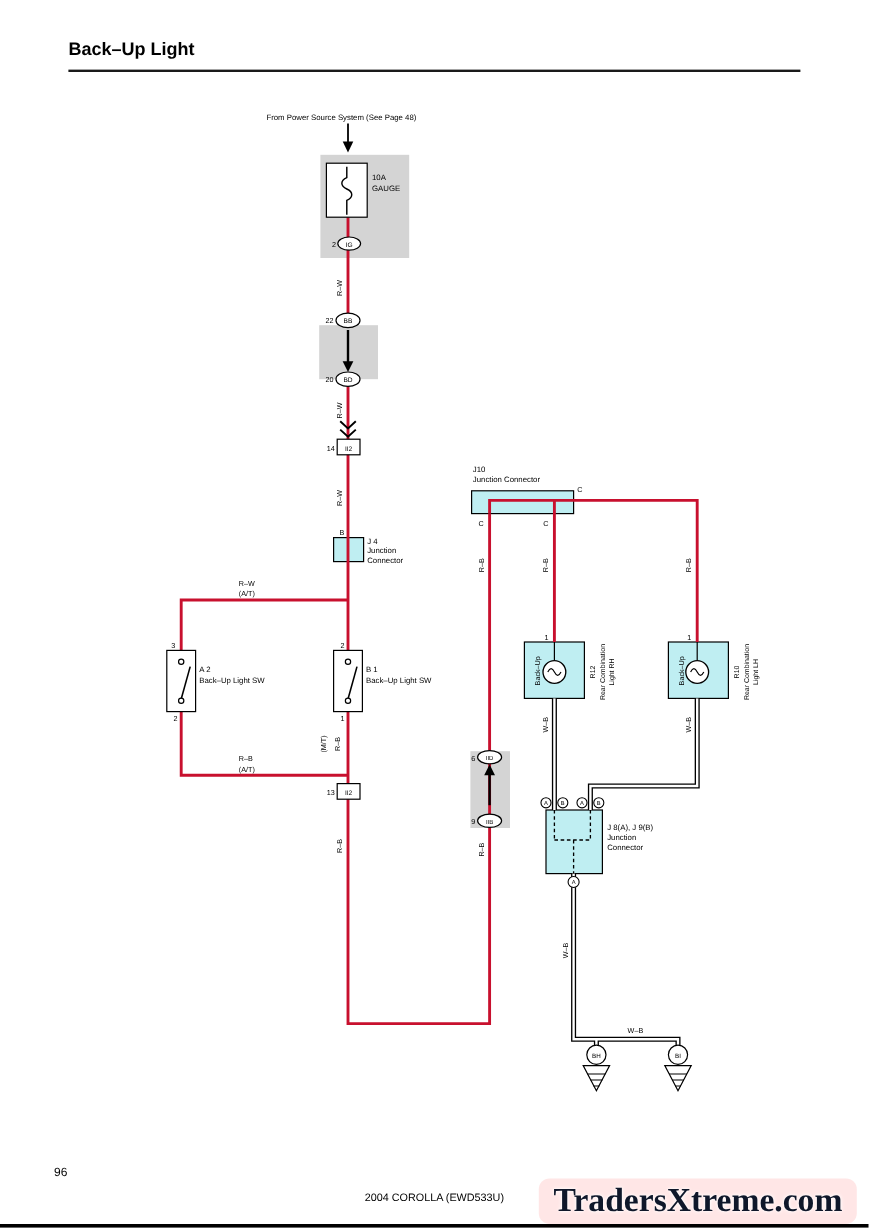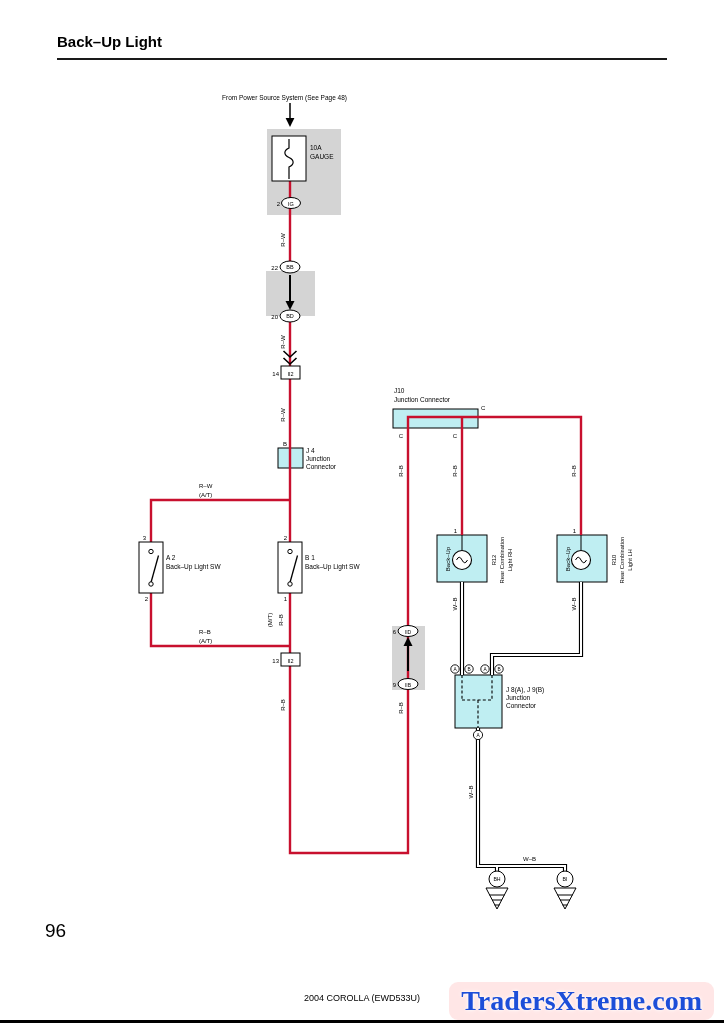--- a/index.html
+++ b/index.html
@@ -9,23 +9,23 @@
   .title-rule{position:absolute;left:57px;top:58px;width:610px;height:2px;background:#1a1a1a;}
   .logo{position:absolute;right:12px;top:0px;font-family:"DejaVu Serif",serif;
         font-weight:bold;font-size:32px;color:#000;letter-spacing:1px;}
   .logo .net{background:#e02020;padding:1px 4px;}
   .wm-center{position:absolute;left:50%;top:483px;transform:translateX(-50%);
         font-family:"Liberation Serif",serif;font-weight:bold;font-size:43px;
         color:#d42020;-webkit-text-stroke:1.8px #7c0606;letter-spacing:1px;
         text-shadow:1px 2px 2px rgba(120,0,0,.45);white-space:nowrap;}
   .wm-bottom{position:absolute;right:10px;top:982px;padding:3px 12px;border-radius:9px;
         background:rgba(255,228,228,.92);font-family:"Liberation Serif",serif;
-        font-weight:bold;font-size:28px;color:#1d4ed8;
+        font-weight:bold;font-size:28px;color:#0f172a;
         text-shadow:0 0 4px #fff,0 0 2px #fff;white-space:nowrap;}
-  .page-number{position:absolute;left:45px;top:920px;font-size:19px;color:#000;}
+  .page-number{position:absolute;left:45px;top:972px;font-size:10px;color:#000;}
   .model{position:absolute;left:0;right:0;top:949px;text-align:center;font-size:9px;color:#000;margin-top:44px;}
   .bottom-bar{position:absolute;left:0;right:0;bottom:1px;height:3px;background:#000;}
   svg.diagram{position:absolute;left:0;top:0;}
   svg text{font-family:"Liberation Sans",sans-serif;fill:#000;}
 </style>
 </head>
 <body>
 
 <div class="page">
 

